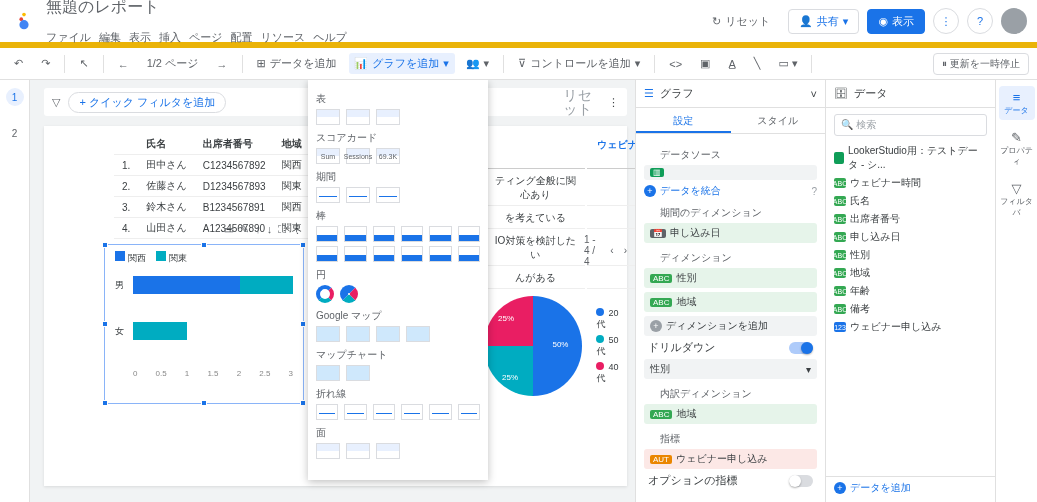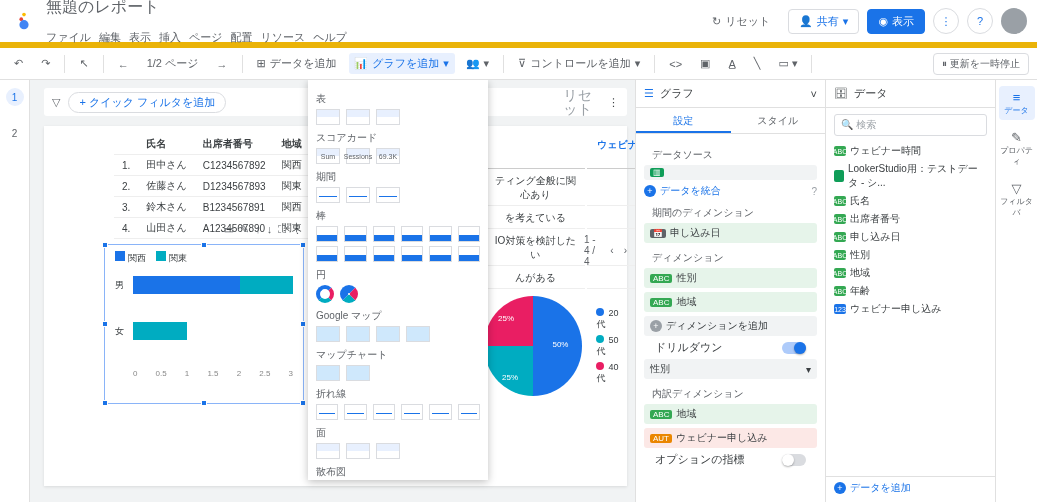--- a/index.html
+++ b/index.html
@@ -65,34 +65,34 @@
 .thumb.map{background:#cfe8fc}
 .thumb.line{background:#fff;position:relative}
 .thumb.line::after{content:"";position:absolute;left:2px;right:2px;top:8px;border-top:1px solid #1a73e8}
 
 .panel{width:190px;border-left:1px solid #e0e0e0;display:flex;flex-direction:column;font-size:11px}
 .panel .hdr{height:28px;display:flex;align-items:center;padding:0 8px;border-bottom:1px solid #e0e0e0;gap:6px;color:#3c4043}
 .panel .tabs{display:flex;height:26px;border-bottom:1px solid #e0e0e0}
 .panel .tab{flex:1;text-align:center;line-height:26px;font-size:10px;color:#5f6368}
 .panel .tab.active{color:#1a73e8;border-bottom:2px solid #1a73e8}
 .panel .body{flex:1;overflow:auto;padding:6px 8px}
-.sect{font-size:10px;color:#5f6368;margin:8px 8px 3px}
+.sect{font-size:10px;color:#5f6368;margin:8px 16px 3px}
 .chip{background:#e6f4ea;border-radius:3px;padding:3px 6px;font-size:10px;margin-bottom:4px;display:flex;align-items:center;gap:4px}
 .chip .tag{background:#34a853;color:#fff;font-size:8px;padding:0 3px;border-radius:2px}
 .chip.gray{background:#f1f3f4}
 .chip.gray .tag{background:#9aa0a6}
 .chip.aut{background:#fce8e6}
 .chip.aut .tag{background:#ea8600}
 .addlink{color:#1a73e8;font-size:10px;display:flex;align-items:center;gap:4px;margin:3px 0}
 .plus{width:12px;height:12px;border-radius:50%;background:#1a73e8;color:#fff;display:inline-flex;align-items:center;justify-content:center;font-size:9px}
 .toggle{width:24px;height:12px;border-radius:6px;background:#dadce0;position:relative;display:inline-block}
 .toggle.on{background:#aecbfa}
 .toggle::after{content:"";width:12px;height:12px;border-radius:50%;background:#fff;position:absolute;top:0;left:0;box-shadow:0 1px 2px rgba(0,0,0,0.3)}
 .toggle.on::after{left:12px;background:#1a73e8}
-.row{display:flex;justify-content:space-between;align-items:center;margin:4px 11px}
+.row{display:flex;justify-content:space-between;align-items:center;margin:4px 4px}
 .search{border:1px solid #dadce0;border-radius:3px;padding:3px 6px;width:100%;font-size:10px;color:#9aa0a6}
 .dslist .item{display:flex;align-items:center;gap:4px;padding:2px 0;font-size:10px}
 .dslist .ico{width:12px;height:10px;border-radius:2px;font-size:7px;color:#fff;display:flex;align-items:center;justify-content:center}
 .ico.a{background:#34a853}.ico.n{background:#1a73e8}
 .rightrail{width:42px;border-left:1px solid #e0e0e0;display:flex;flex-direction:column;align-items:center;padding-top:6px;gap:6px}
 .rr-item{width:36px;font-size:8px;text-align:center;color:#5f6368;padding:4px 0;border-radius:4px}
 .rr-item.active{background:#e8f0fe;color:#1a73e8}
 .rr-item .ic{font-size:13px;display:block}
 .sheet-ic{width:12px;height:12px;background:#0f9d58;display:inline-block;border-radius:2px}
 </style>
@@ -364,21 +364,20 @@
           <span class="thumb line"></span>
           <span class="thumb line"></span>
           <span class="thumb line"></span>
         </div>
       <div class="cat">面</div>
       <div class="thumbrow">
           <span class="thumb"></span>
           <span class="thumb"></span>
           <span class="thumb"></span>
         </div>
-      <div class="cat">散布図</div>
 
     </div>
   </div>
 
   <div class="panel">
     <div class="hdr">
         <span style="color:#1a73e8">☰</span>
         <span style="flex:1">グラフ</span>
         <span>˅</span>
       </div>
@@ -420,20 +419,21 @@
         </div>
       <div class="chip gray" style="justify-content:space-between">
           <span>性別</span>
           <span>▾</span>
         </div>
       <div class="sect">内訳ディメンション</div>
       <div class="chip">
           <span class="tag">ABC</span>
           <span>地域</span>
         </div>
+      <div class="sect">指標</div>
       <div class="chip aut">
           <span class="tag">AUT</span>
           <span>ウェビナー申し込み</span>
         </div>
       <div class="row">
           <span>オプションの指標</span>
           <span class="toggle"></span>
         </div>
 
     </div>
@@ -441,29 +441,29 @@
 
   <div class="panel" style="width:170px">
     <div class="hdr">
         <span>🗄</span>
         <span>データ</span>
       </div>
     <div class="body">
       <div class="search">🔍 <span>検索</span></div>
       <div class="dslist" style="margin-top:6px">
         <div class="item">
-            <span class="ico a">ABC</span>
-            <span>ウェビナー時間</span>
-          </div>
-        <div class="item">
             <span class="sheet-ic"></span>
             <span>LookerStudio用：テストデータ - シ...</span>
           </div>
         <div class="item">
             <span class="ico a">ABC</span>
+            <span>ウェビナー時間</span>
+          </div>
+        <div class="item">
+            <span class="ico a">ABC</span>
             <span>氏名</span>
           </div>
         <div class="item">
             <span class="ico a">ABC</span>
             <span>出席者番号</span>
           </div>
         <div class="item">
             <span class="ico a">ABC</span>
             <span>申し込み日</span>
           </div>
@@ -471,20 +471,24 @@
             <span class="ico a">ABC</span>
             <span>性別</span>
           </div>
         <div class="item">
             <span class="ico a">ABC</span>
             <span>地域</span>
           </div>
         <div class="item">
             <span class="ico a">ABC</span>
             <span>年齢</span>
+          </div>
+        <div class="item">
+            <span class="ico a">ABC</span>
+            <span>備考</span>
           </div>
         <div class="item">
             <span class="ico n">123</span>
             <span>ウェビナー申し込み</span>
           </div>
       </div>
     </div>
     <div style="border-top:1px solid #e0e0e0;padding:4px 8px" class="addlink">
         <span class="plus">+</span>
         <span>データを追加</span>

